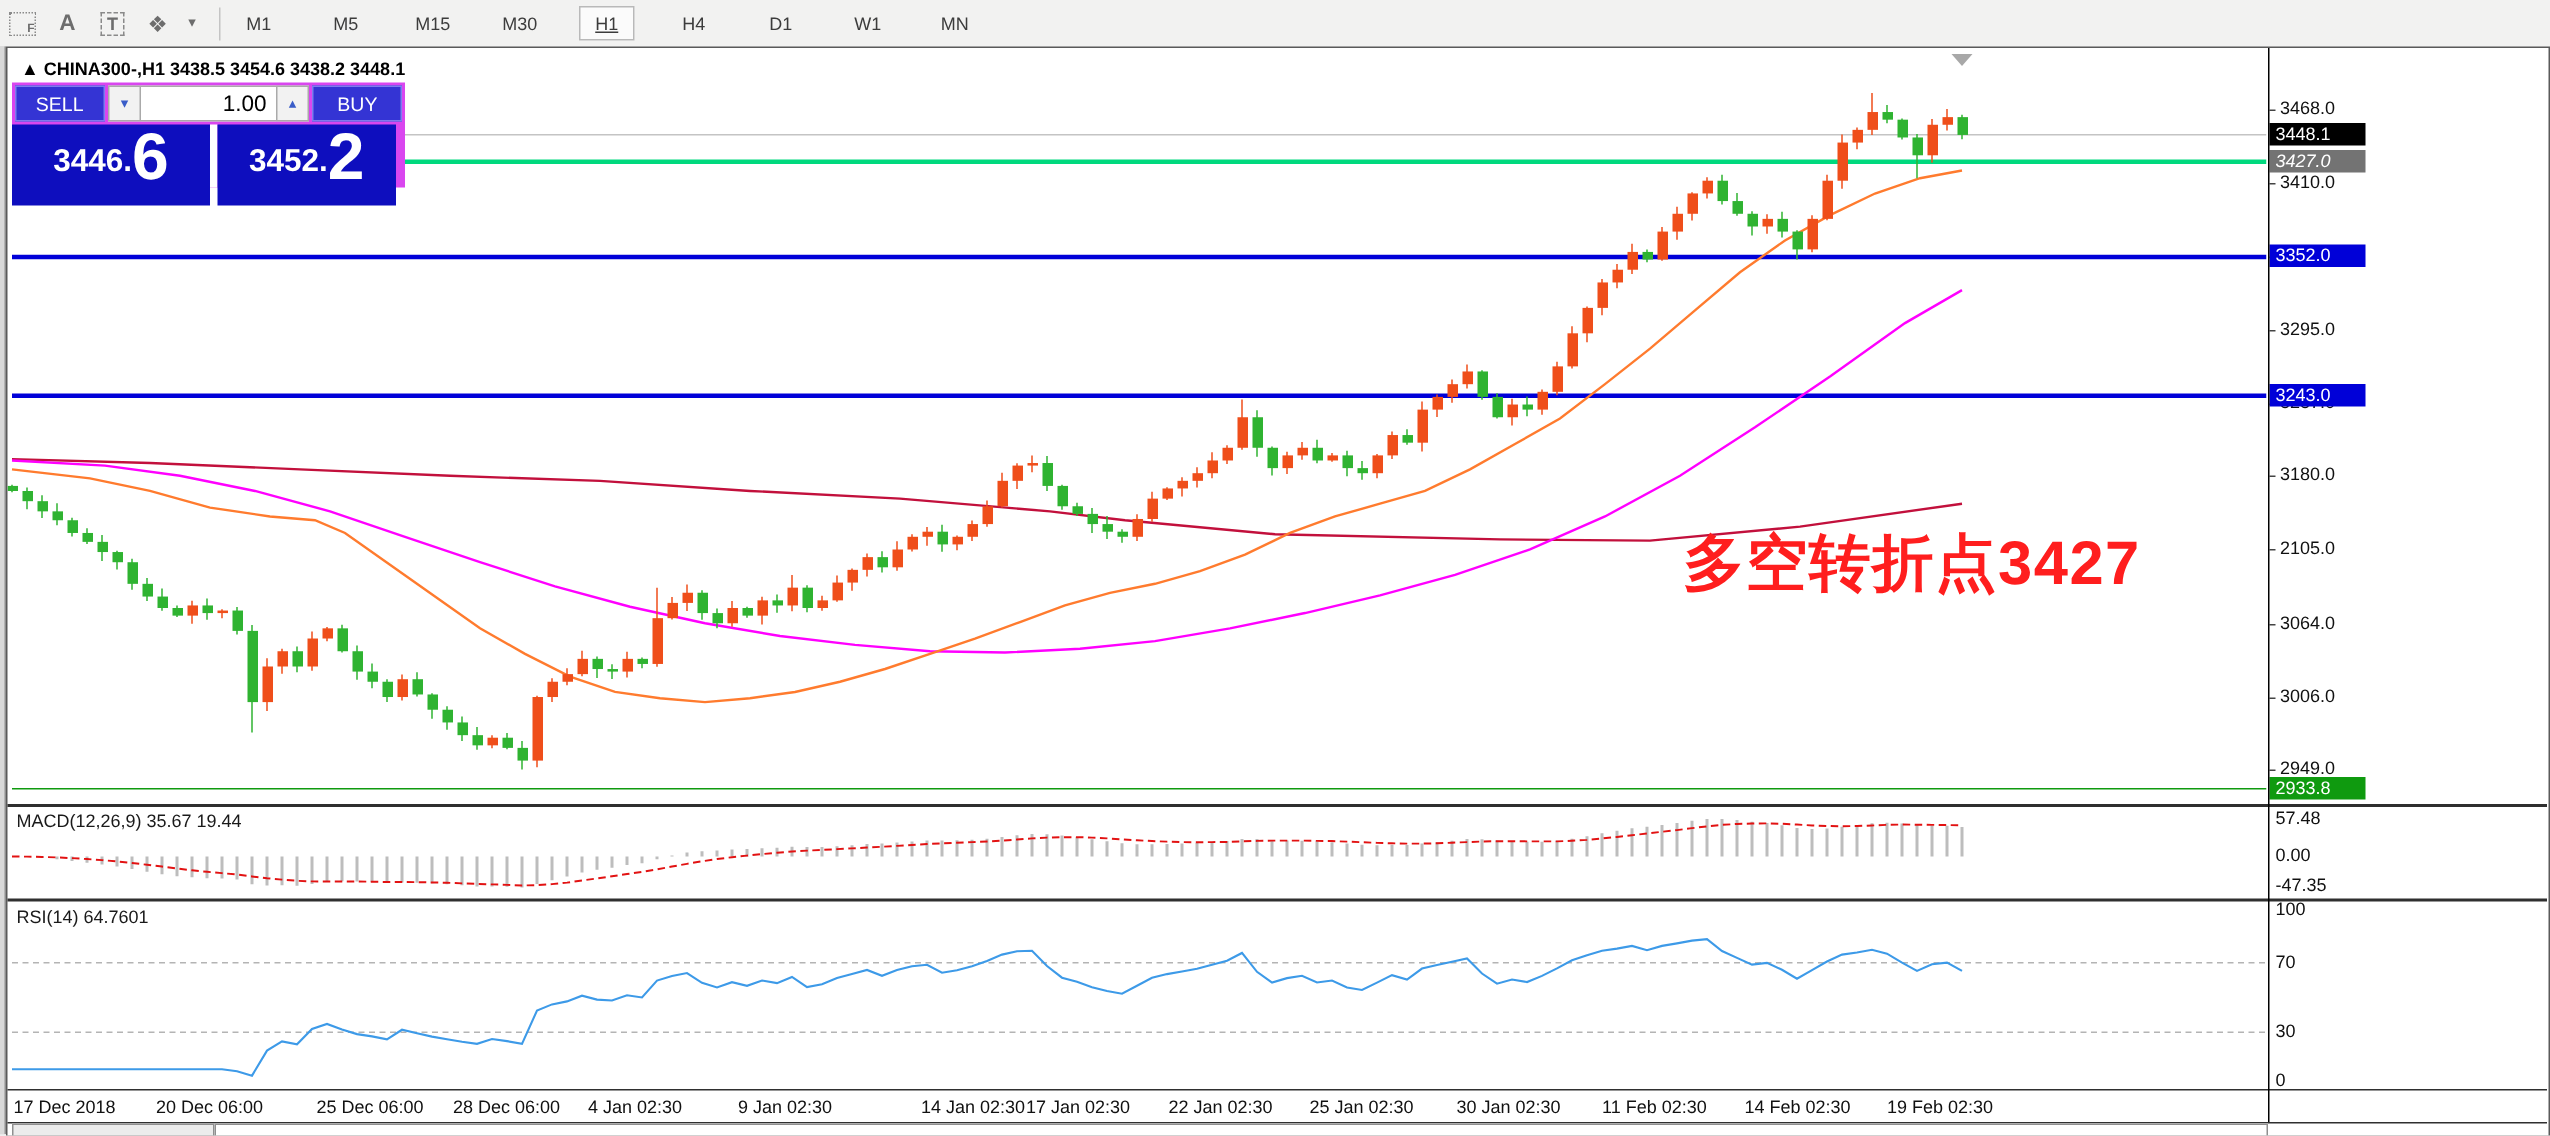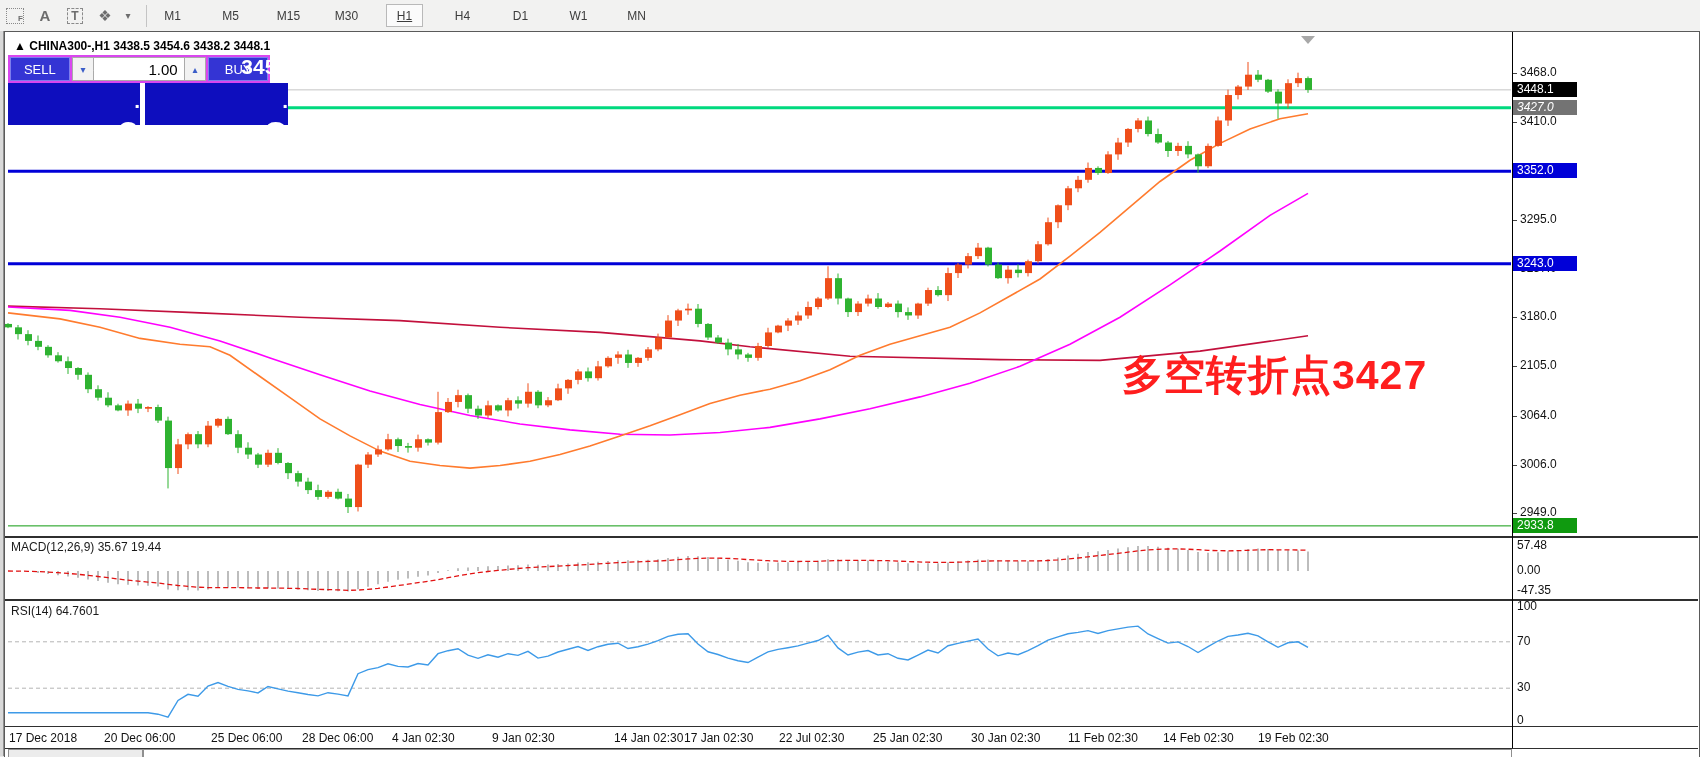--- a/index.html
+++ b/index.html
@@ -40,23 +40,23 @@
   
   #tradepanel{position:absolute;left:8px;top:55px;width:262px;height:70px;background:#d946ef;}
   #tp-row1{position:absolute;left:0;top:0;width:262px;height:28px;display:flex;align-items:center;}
   .tp-btn{width:60px;height:24px;margin:0 2px;background:#3434d4;border:1px solid #7d7dee;
     color:#fff;font-size:13px;display:flex;align-items:center;justify-content:center;}
   .spin-btn{width:21px;height:22px;background:#f2f2f2;border:1px solid #aaa;color:#3a5dc8;
     font-size:10px;display:flex;align-items:center;justify-content:center;}
   #vol-field{width:84px;height:22px;background:#fff;border-top:1px solid #aaa;border-bottom:1px solid #aaa;
     color:#000;font-size:15px;display:flex;align-items:center;justify-content:flex-end;padding-right:6px;}
   .bigquote{position:absolute;top:28px;height:42px;background:#0e0ebe;color:#fff;display:flex;
-    align-items:flex-end;justify-content:center;padding-bottom:0;flex-direction:column;}
+    align-items:flex-end;justify-content:center;padding-bottom:12px;}
   #bidbox{left:0;width:132px;}
-  #askbox{left:137px;width:143px;}
+  #askbox{left:137px;width:119px;}
   .q-int{font-size:21px;font-weight:bold;line-height:34px;}
   .q-dot{font-size:21px;font-weight:bold;line-height:34px;}
   .q-big{font-size:44px;font-weight:bold;line-height:40px;}
   #tp-gap{position:absolute;left:132px;top:28px;width:5px;height:42px;background:#fff;}
   
   #hscroll-thumb{position:absolute;left:8px;top:749px;width:133px;height:7px;background:#ececec;border:1px solid #8f8f8f;}
   #hscroll-track{position:absolute;left:143px;top:749px;width:1367px;height:7px;background:#fff;border:1px solid #8f8f8f;}
   svg{position:absolute;left:0;top:0;}
 </style>
 </head>
@@ -562,21 +562,21 @@
     </div>
   <div id="time-layer">
       <div class="tlabel" style="left: 9px;">17 Dec 2018</div>
       <div class="tlabel" style="left: 104px;">20 Dec 06:00</div>
       <div class="tlabel" style="left: 211px;">25 Dec 06:00</div>
       <div class="tlabel" style="left: 302px;">28 Dec 06:00</div>
       <div class="tlabel" style="left: 392px;">4 Jan 02:30</div>
       <div class="tlabel" style="left: 492px;">9 Jan 02:30</div>
       <div class="tlabel" style="left: 589px; margin-left: 25px;">14 Jan 02:30</div>
       <div class="tlabel" style="left: 684px;">17 Jan 02:30</div>
-      <div class="tlabel" style="left: 779px;">22 Jul 02:30</div>
+      <div class="tlabel" style="left: 779px;">22 Jan 02:30</div>
       <div class="tlabel" style="left: 873px;">25 Jan 02:30</div>
       <div class="tlabel" style="left: 971px;">30 Jan 02:30</div>
       <div class="tlabel" style="left: 1068px;">11 Feb 02:30</div>
       <div class="tlabel" style="left: 1163px;">14 Feb 02:30</div>
       <div class="tlabel" style="left: 1258px;">19 Feb 02:30</div>
     </div>
 </div>
 
 <div id="tradepanel">
   <div id="tp-row1">

